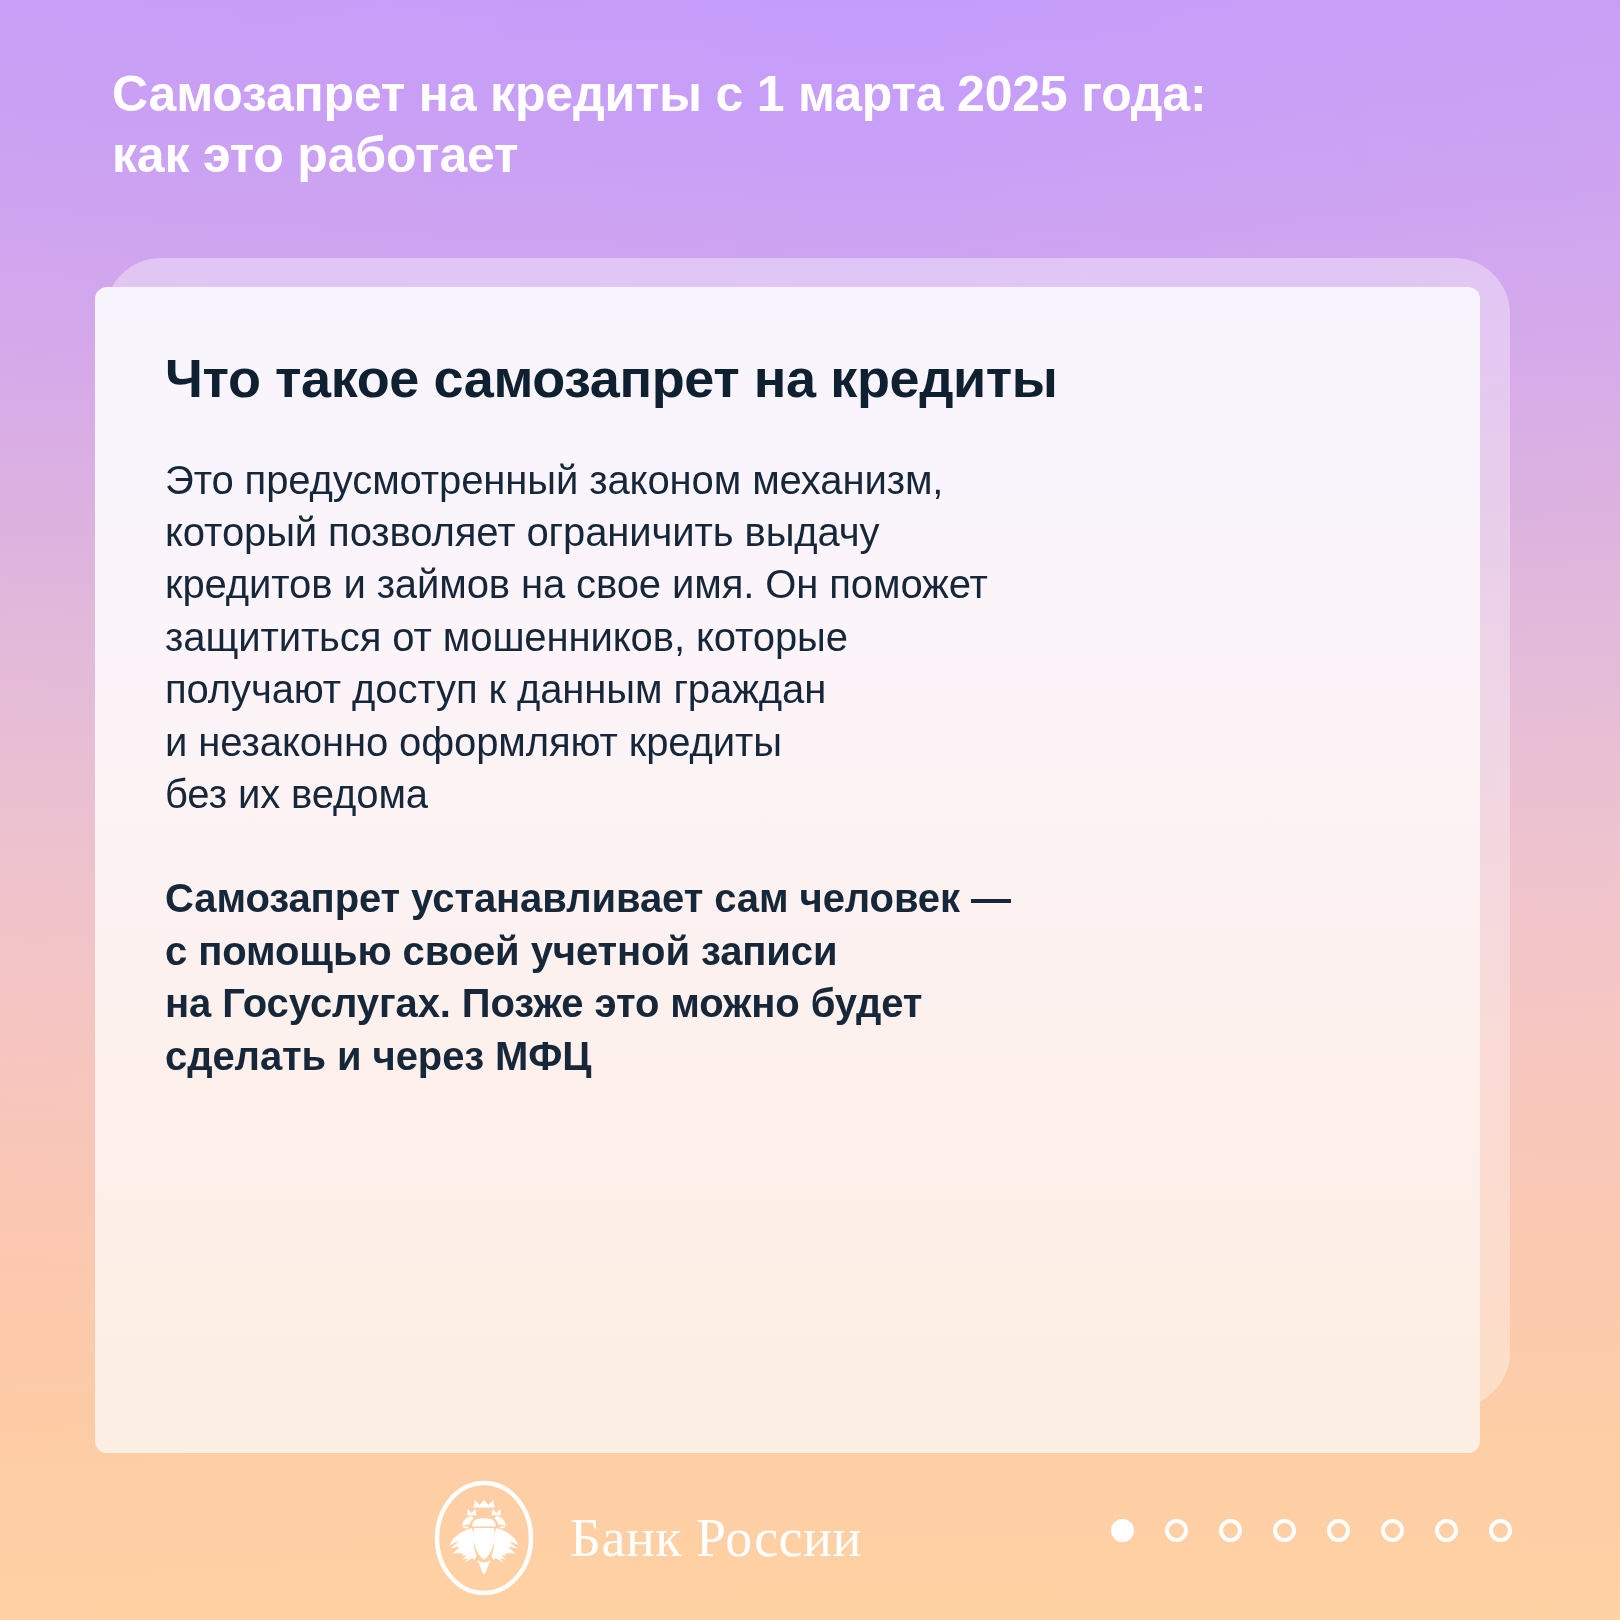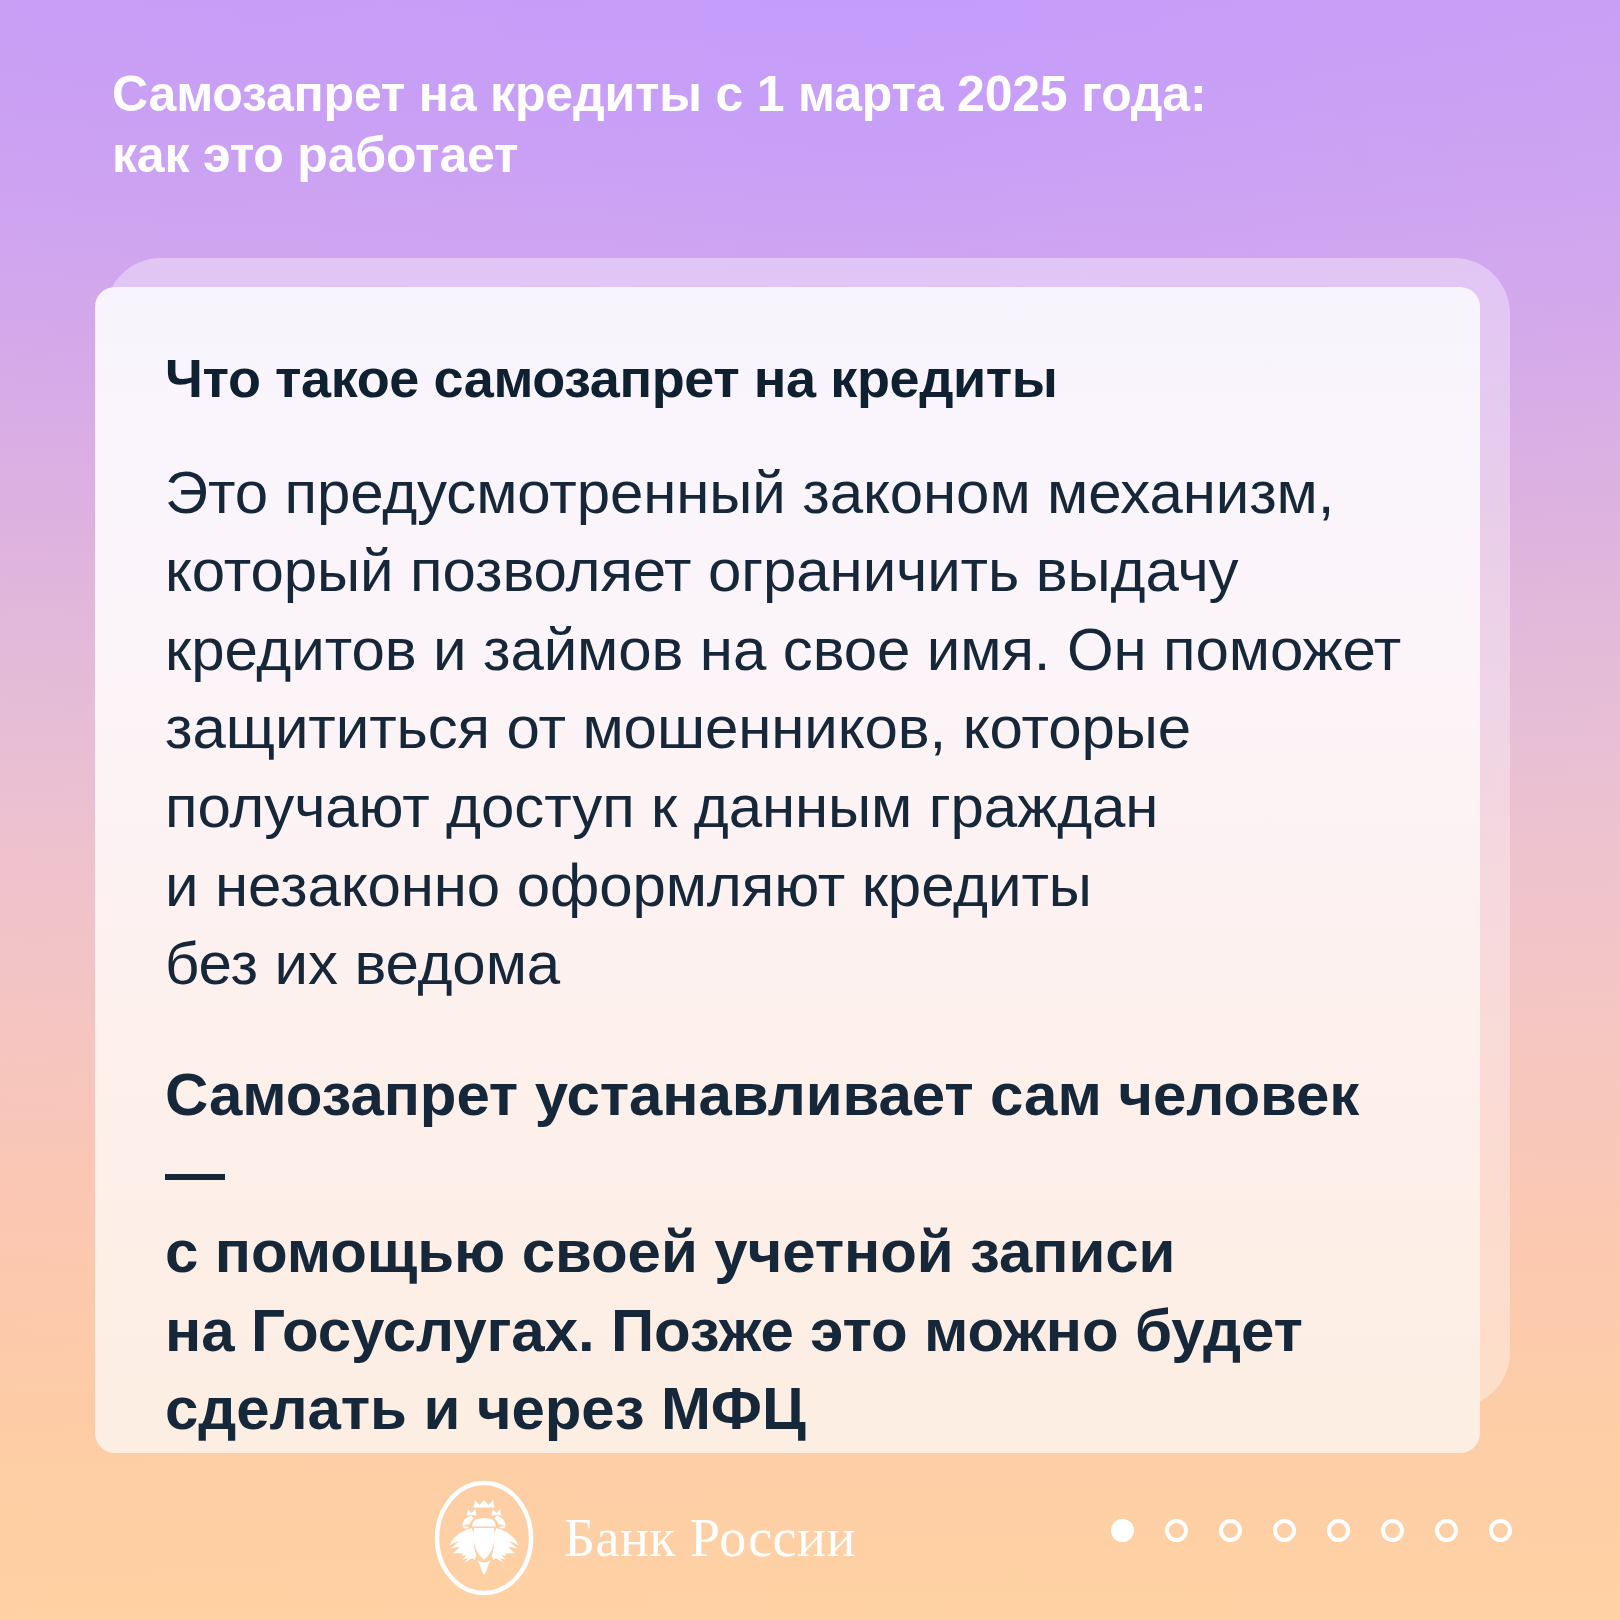--- a/index.html
+++ b/index.html
@@ -83,21 +83,21 @@
     background: rgba(255, 255, 255, 0.36);
   }
 
   
   .card {
     position: absolute;
     left: 0px;
     top: 29px;
     width: 1385px;
     height: 1166px;
-    border-radius: 20px;
+    border-radius: 12px;
     box-sizing: border-box;
     padding: 60px 72px 60px 70px;
     background:
       linear-gradient(
         to bottom,
         #f8f4fd 0%,
         #faf5fc 16%,
         #fcf4f8 34%,
         #fdf2f2 52%,
         #fdf0eb 70%,
@@ -112,21 +112,21 @@
     color: #0f2031;
     font-size: 54px;
     font-weight: bold;
     line-height: 1.16;
     letter-spacing: -0.4px;
   }
 
   .card-para {
     margin: 0 0 52px 0;
     color: #16273a;
-    font-size: 60px;
+    font-size: 40px;
     font-weight: normal;
     line-height: 1.31;
     letter-spacing: -0.1px;
     white-space: pre-line;
   }
 
   .card-para:last-child {
     margin-bottom: 12px;
     font-weight: bold;
   }
@@ -151,21 +151,21 @@
     letter-spacing: 0.5px;
     line-height: 1;
   }
 
   .cbr-lockup {
     position: absolute;
     left: 424px;
     top: 26px;
     display: flex;
     align-items: center;
-    gap: 20px;
+    gap: 26px;
   }
 
   .cbr-emblem {
     width: 120px;
     height: 120px;
     flex: 0 0 auto;
   }
 
   .cbr-name {
     color: #ffffff;

